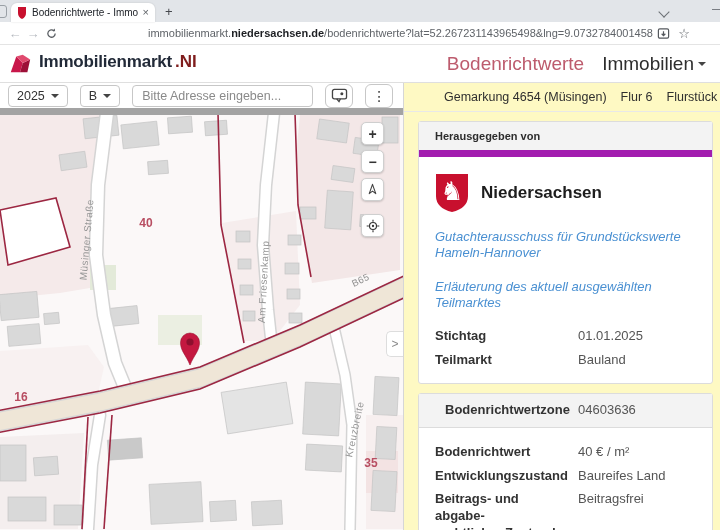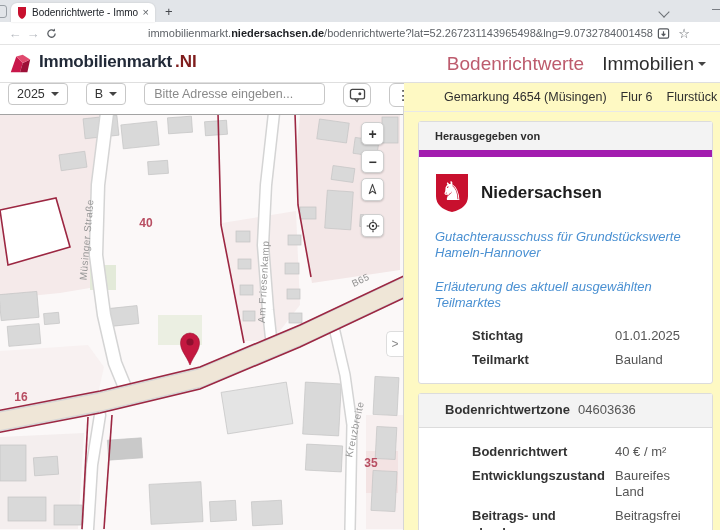--- a/index.html
+++ b/index.html
@@ -32,21 +32,21 @@
   .brand-suffix { font-size:17px; font-weight:bold; color:#7f1d1d; margin-left:-4px; }
   .main-nav { margin-left:auto; display:flex; align-items:center; gap:18px; font-size:19px; }
   .nav-brw { color:#bd5b6d; }
   .nav-imm { color:#2e2e2e; display:flex; align-items:center; gap:4px; }
   .caret { width:0; height:0; border-left:4px solid transparent; border-right:4px solid transparent; border-top:4px solid #444; display:inline-block; }
 
   
   .content { display:flex; height:447px; position:relative; }
   .map-col { width:404px; border-right:1px solid #d6d6d6; display:flex; flex-direction:column; }
 
-  .map-toolbar { height:32px; display:flex; align-items:flex-start; gap:18px; padding:0 14px 0 8px; background:#fff; border-bottom:1px solid #a3a3a3; }
+  .map-toolbar { height:32px; display:flex; align-items:center; gap:12px; padding:0 14px 0 8px; background:#fff; border-bottom:7px solid #a3a3a3; }
   .pill { height:22px; border:1px solid #c7c7c7; border-radius:4px; background:#fff; display:flex; align-items:center; gap:6px; padding:0 8px; font-size:12.5px; color:#333; }
   .search { flex:1; height:22px; border:1px solid #c7c7c7; border-radius:4px; padding:0 9px; font-size:12.5px; color:#0f172a; font-family:inherit; }
   .search::placeholder { color:#8a8a8a; }
   .tool-btn { height:24px; min-width:28px; border:1px solid #c7c7c7; border-radius:6px; background:#fff; display:flex; align-items:center; justify-content:center; font-size:14px; color:#333; }
 
   .map-wrap { position:relative; flex:1; overflow:hidden; background:#fbf8f8; }
   .map-ctrls { position:absolute; top:7px; right:19px; display:flex; flex-direction:column; gap:5px; }
   .mbtn { width:23px; height:23px; background:#fff; border:1px solid #cfcfcf; border-radius:5px; box-shadow:0 1px 2px rgba(0,0,0,.18); display:flex; align-items:center; justify-content:center; font-size:14px; font-weight:bold; color:#333; }
   .mbtn.locate { margin-top:8px; }
 
@@ -56,21 +56,21 @@
   .panel { flex:1; background:#fef9c3; overflow:hidden; }
   .parcel-bar { height:29px; display:flex; align-items:center; gap:14px; padding-left:40px; font-size:12.5px; color:#2f2f2f; border-bottom:1px solid #e8e8e8; white-space:nowrap; }
 
   .card { border:1px solid #dcdcdc; border-radius:3px; margin:9px 7px 0 14px; background:#fff; }
   .card-head { background:#f3f3f3; border-bottom:7px solid #a21caf; padding:8px 16px; font-size:11px; font-weight:bold; color:#2d2d2d; }
   .card-body { padding:12px 16px 14px; }
   .state-row { display:flex; align-items:center; gap:12px; margin:4px 0 16px; }
   .shield { width:34px; height:40px; }
   .state-name { font-size:17px; font-weight:bold; color:#1d1d1d; }
   .plink { display:block; font-size:13px; color:#4a90d2; text-decoration:none; margin-bottom:17px; line-height:1.25;font-style:italic; }
-  .rows { display:grid; grid-template-columns:135px 1fr; row-gap:7px; column-gap:8px; font-size:13px; margin-top:4px;margin-left:37px; }
+  .rows { display:grid; grid-template-columns:135px 1fr; row-gap:7px; column-gap:8px; font-size:13px; margin-top:4px; }
   .lbl { font-weight:bold; color:#333; white-space:pre-line; line-height:1.3; }
   .val { color:#555; line-height:1.3; }
   .zone-head { display:grid; grid-template-columns:135px 1fr; column-gap:8px; background:#f3f3f3; border-bottom:1px solid #dcdcdc; padding:8px 16px; font-size:13px; }
   .zone-head .lbl { font-weight:bold;text-align:right; }
   .zone-head .val { color:#555; }
 
   
   .street-lb { font-size:10px; fill:#979797; letter-spacing:.5px; }
   .road-lb { font-size:9.5px; fill:#8f8f8f; letter-spacing:.5px; }
   .brw-val { font-size:12px; fill:#b84e62; font-weight:bold; }

